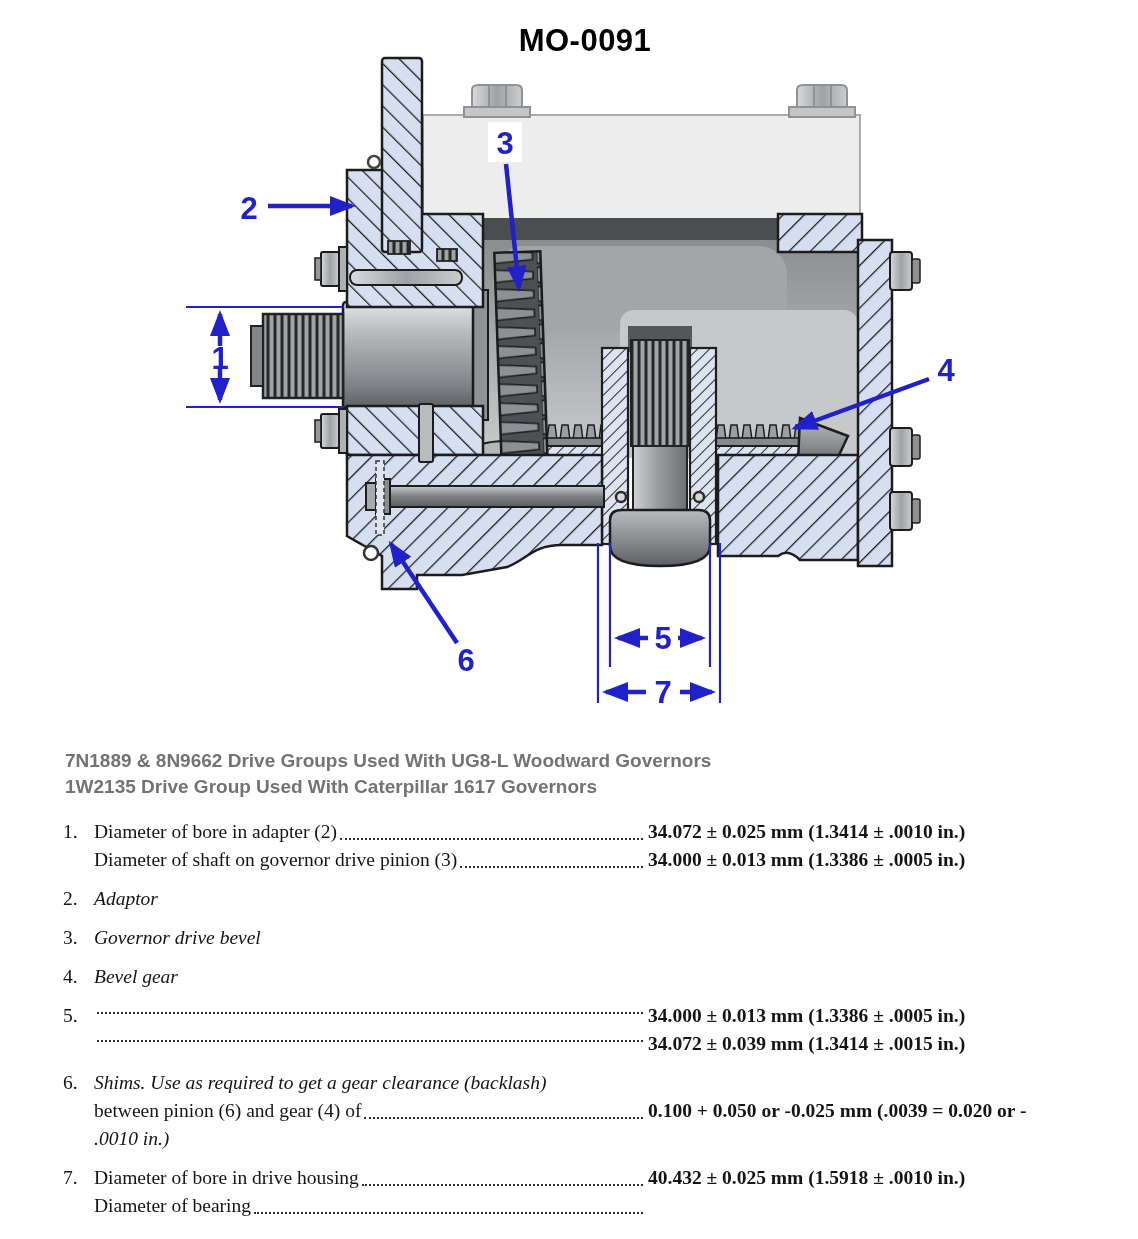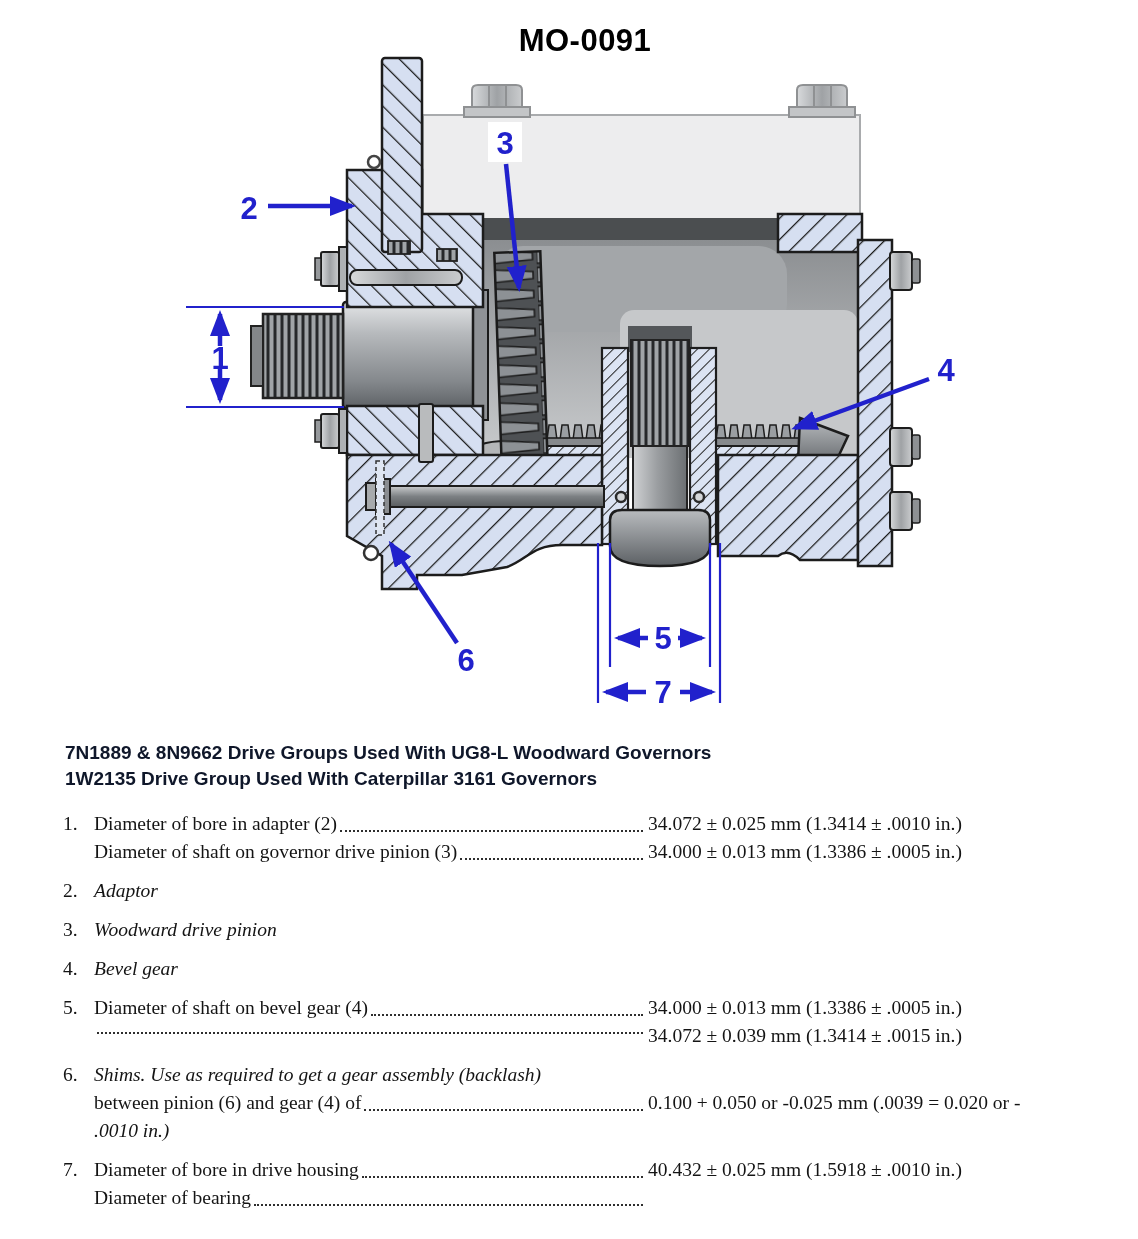--- a/index.html
+++ b/index.html
@@ -3,32 +3,32 @@
 <meta charset="utf-8">
 <style>
   html,body{margin:0;padding:0;background:#ffffff;}
   body{width:1138px;height:1239px;overflow:hidden;color:#141414;
        font-family:"Liberation Serif",serif;}
   .stage{position:relative;width:1138px;height:712px;}
   .page-title{position:absolute;top:6px;left:0;width:100%;margin:16px;text-align:center;
       font:bold 31px/38px "Liberation Sans",sans-serif;letter-spacing:.5px;color:#000;}
   .stage svg{position:absolute;left:0;top:0;}
   svg text.callout{font:bold 31px "Liberation Sans",sans-serif;fill:#2121cc;}
-  .caption{margin:28px 0 18px 65px;font:bold 19px/26px "Liberation Sans",sans-serif;color:#0f172a;}
+  .caption{margin:36px 0 18px 65px;font:bold 19px/26px "Liberation Sans",sans-serif;color:#737373;}
   .spec{margin:0 0 0 63px;padding:0;width:1018px;}
   .spec-item{display:flex;margin-bottom:11px;}
   .spec-num{flex:none;width:31px;font-size:19.5px;line-height:28px;}
   .spec-lines{flex:1;min-width:0;}
   .spec-line{display:flex;align-items:center;font-size:19.5px;line-height:28px;}
   .spec-line.plain{display:block;}
   .lead-zone{display:flex;align-items:flex-end;width:552px;flex:none;min-width:0;}
   .spec-label{white-space:nowrap;}
   .spec-line.plain .spec-label{white-space:normal;font-style:italic;}
   .leader{flex:1;min-width:10px;border-bottom:2.2px dotted #2e2e2e;margin:0 3px 6px 3px;}
-  .spec-value{white-space:nowrap;padding-left:2px;}
+  .spec-value{white-space:nowrap;padding-left:2px;font-weight:bold;}
 </style>
 </head>
 <body>
 
 <div class="stage">
   <h1 class="page-title">MO-0091</h1>
 
   <svg width="1138" height="712" viewBox="0 0 1138 712">
     <defs>
 
@@ -224,21 +224,21 @@
       <line x1="720" y1="543" x2="720" y2="703" stroke-width="2.2"></line>
       <line x1="646" y1="692" x2="606" y2="692" stroke-width="4.5" marker-end="url(#arrowB)"></line>
       <line x1="680" y1="692" x2="712" y2="692" stroke-width="4.5" marker-end="url(#arrowB)"></line>
       <text class="callout" x="663" y="703" text-anchor="middle" stroke="none">7</text>
     </g>
   </svg>
 </div>
 
 <p class="caption">
   <span>7N1889 &amp; 8N9662 Drive Groups Used With UG8-L Woodward Governors</span><br>
-  <span>1W2135 Drive Group Used With Caterpillar 3161 Governors</span>
+  <span>1W2135 Drive Group Used With Caterpillar 1617 Governors</span>
 </p>
 
 <div class="spec" id="spec-list">
     <div class="spec-item">
       <div class="spec-num">1.</div>
       <div class="spec-lines">
         <div class="spec-line">
           <span class="lead-zone">
             <span class="spec-label">Diameter of bore in adapter (2) </span>
             <span class="leader"></span>
@@ -256,51 +256,50 @@
     </div>
     <div class="spec-item">
       <div class="spec-num">2.</div>
       <div class="spec-lines">
         <div class="spec-line plain"><span class="spec-label">Adaptor</span></div>
       </div>
     </div>
     <div class="spec-item">
       <div class="spec-num">3.</div>
       <div class="spec-lines">
-        <div class="spec-line plain"><span class="spec-label">Woodward drive pinion</span></div>
+        <div class="spec-line plain"><span class="spec-label">Governor drive bevel</span></div>
       </div>
     </div>
     <div class="spec-item">
       <div class="spec-num">4.</div>
       <div class="spec-lines">
         <div class="spec-line plain"><span class="spec-label">Bevel gear</span></div>
       </div>
     </div>
     <div class="spec-item">
       <div class="spec-num">5.</div>
       <div class="spec-lines">
         <div class="spec-line">
           <span class="lead-zone">
-            <span class="spec-label">Diameter of shaft on bevel gear (4)</span>
             <span class="leader"></span>
           </span>
           <span class="spec-value">34.000 ± 0.013 mm (1.3386 ± .0005 in.)</span>
         </div>
         <div class="spec-line">
           <span class="lead-zone">
             <span class="leader"></span>
           </span>
           <span class="spec-value">34.072 ± 0.039 mm (1.3414 ± .0015 in.)</span>
         </div>
       </div>
     </div>
     <div class="spec-item">
       <div class="spec-num">6.</div>
       <div class="spec-lines">
-        <div class="spec-line plain"><span class="spec-label">Shims. Use as required to get a gear assembly (backlash)</span></div>
+        <div class="spec-line plain"><span class="spec-label">Shims. Use as required to get a gear clearance (backlash)</span></div>
         <div class="spec-line">
           <span class="lead-zone">
             <span class="spec-label">between pinion (6) and gear (4) of</span>
             <span class="leader"></span>
           </span>
           <span class="spec-value">0.100 + 0.050 or -0.025 mm (.0039 = 0.020 or -</span>
         </div>
         <div class="spec-line plain"><span class="spec-label">.0010 in.)</span></div>
       </div>
     </div>

